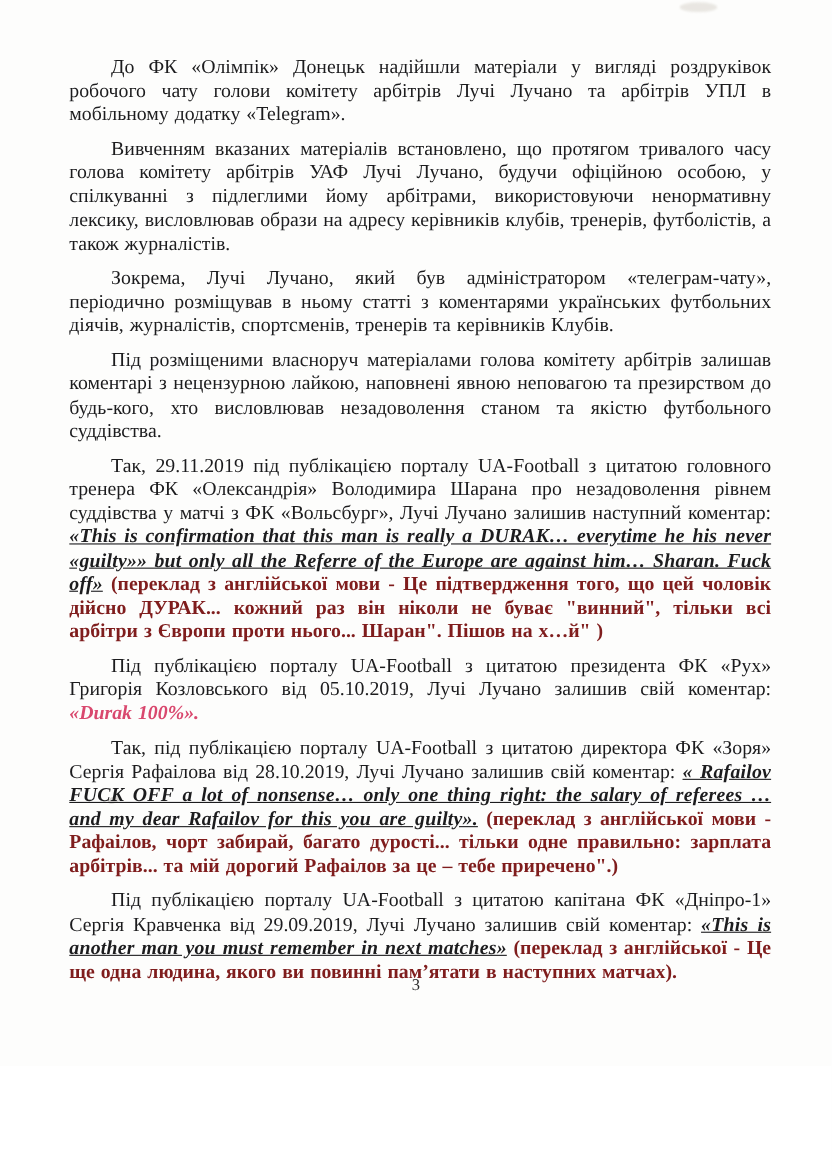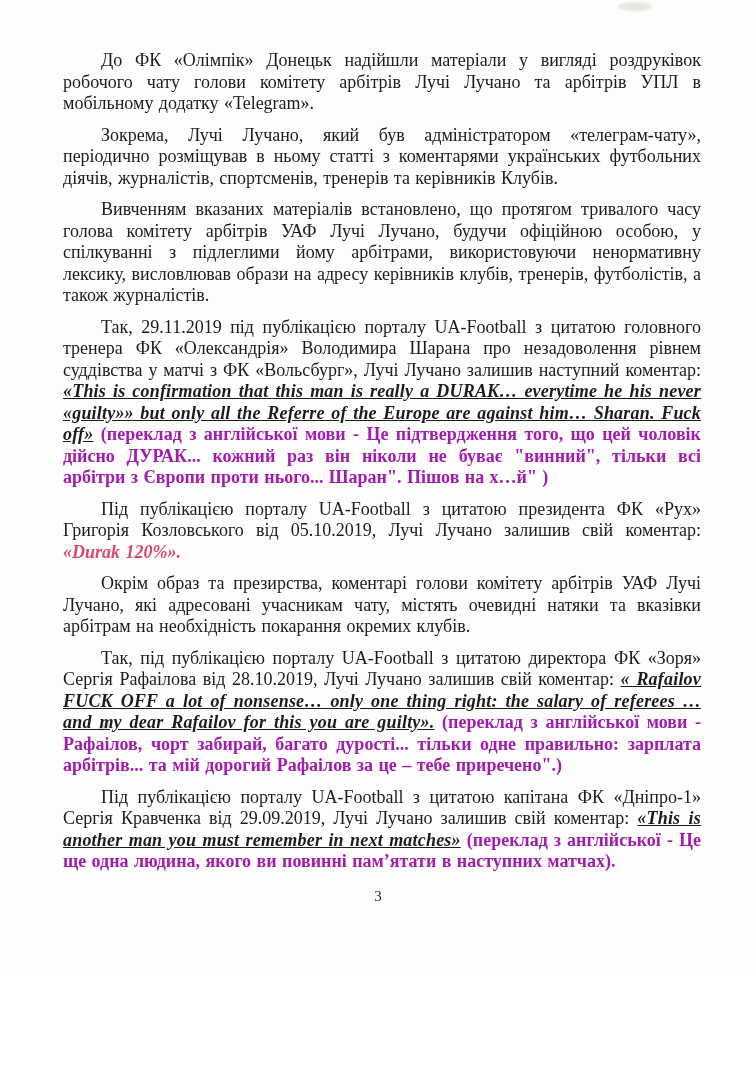--- a/index.html
+++ b/index.html
@@ -36,21 +36,21 @@
 
   .run-emph {           
     font-weight: bold;
     font-style: italic;
     letter-spacing: 0.2px;
     text-decoration: underline;
   }
 
   .run-trans {          
     font-weight: bold;
-    color: #a21caf;
+    color: #7f1d1d;
   }
 
   .run-trans-i {        
     font-weight: bold;
     font-style: italic;
     color: #d9486e;
   }
 
   .page-number {
     position: absolute;
@@ -107,30 +107,30 @@
 
   <div class="smudge-top"></div>
   <div class="smudge-mid"></div>
   <div class="smudge-bottom-left"></div>
   <div class="smudge-bottom-right"></div>
 
   <div class="content">
 
     <p class="para"><span class="run-normal">До ФК «Олімпік» Донецьк  надійшли матеріали у вигляді роздруківок робочого чату голови комітету арбітрів Лучі Лучано та арбітрів УПЛ в мобільному додатку «Telegram».</span></p>
 
+    <p class="para"><span class="run-normal">Вивченням вказаних матеріалів встановлено, що протягом тривалого часу голова комітету арбітрів УАФ Лучі Лучано, будучи офіційною особою, у спілкуванні з підлеглими йому арбітрами, використовуючи ненормативну лексику, висловлював образи на адресу керівників клубів, тренерів, футболістів, а також журналістів.</span></p>
+
     <p class="para"><span class="run-normal">Зокрема, Лучі Лучано, який був адміністратором «телеграм-чату», періодично  розміщував в ньому  статті з коментарями українських футбольних діячів, журналістів, спортсменів, тренерів та керівників Клубів.</span></p>
 
-    <p class="para"><span class="run-normal">Вивченням вказаних матеріалів встановлено, що протягом тривалого часу голова комітету арбітрів УАФ Лучі Лучано, будучи офіційною особою, у спілкуванні з підлеглими йому арбітрами, використовуючи ненормативну лексику, висловлював образи на адресу керівників клубів, тренерів, футболістів, а також журналістів.</span></p>
-
+    <p class="para"><span class="run-normal">Під розміщеними власноруч матеріалами  голова комітету арбітрів залишав коментарі з нецензурною лайкою, наповнені явною неповагою та презирством до будь-кого, хто  висловлював незадоволення  станом та якістю футбольного суддівства.</span></p>
 
     <p class="para"><span class="run-normal">Так,  29.11.2019  під публікацією порталу UA-Football  з цитатою головного тренера ФК «Олександрія» Володимира Шарана про незадоволення рівнем суддівства у матчі з ФК «Вольсбург», Лучі Лучано залишив наступний коментар: </span><span class="run-emph">«This is confirmation that this man is really a DURAK… everytime he his never «guilty»» but only all the Referre of the Europe are against him… Sharan. Fuck off»</span><span class="run-trans"> (переклад з англійської мови -  Це підтвердження того, що цей чоловік дійсно ДУРАК... кожний раз  він ніколи  не буває "винний",  тільки всі арбітри з Європи проти нього... Шаран". Пішов на х…й" )</span></p>
 
-    <p class="para"><span class="run-normal">Під публікацією порталу UA-Football  з цитатою президента ФК «Рух» Григорія Козловського  від 05.10.2019,  Лучі Лучано залишив свій коментар: </span><span class="run-trans-i">«Durak 120%».</span></p>
+    <p class="para"><span class="run-normal">Під публікацією порталу UA-Football  з цитатою президента ФК «Рух» Григорія Козловського  від 05.10.2019,  Лучі Лучано залишив свій коментар: </span><span class="run-trans-i">«Durak 100%».</span></p>
 
-    <p class="para"><span class="run-normal">Окрім образ та презирства, коментарі голови комітету арбітрів УАФ  Лучі Лучано, які адресовані учасникам чату, містять очевидні  натяки та вказівки арбітрам  на необхідність  покарання окремих  клубів.</span></p>
 
     <p class="para"><span class="run-normal">Так, під публікацією порталу UA-Football  з цитатою директора ФК «Зоря» Сергія Рафаілова від 28.10.2019,  Лучі Лучано залишив  свій коментар: </span><span class="run-emph">« Rafailov FUCK OFF a lot  of nonsense… only one thing right: the salary of referees … and my  dear  Rafailov  for  this  you  are  guilty».</span><span class="run-trans"> (переклад з англійської мови - Рафаілов, чорт забирай, багато  дурості... тільки одне правильно: зарплата арбітрів... та  мій дорогий Рафаілов за це – тебе приречено".)</span></p>
 
     <p class="para"><span class="run-normal">Під публікацією порталу UA-Football  з цитатою капітана ФК «Дніпро-1» Сергія Кравченка від 29.09.2019, Лучі Лучано залишив  свій коментар: </span><span class="run-emph">«This is another man you must remember in next matches»</span><span class="run-trans"> (переклад з англійської -  Це ще одна людина, якого ви повинні пам’ятати  в наступних матчах).</span></p>
 
   </div>
 
   <div class="page-number">3</div>
 
 </div>

